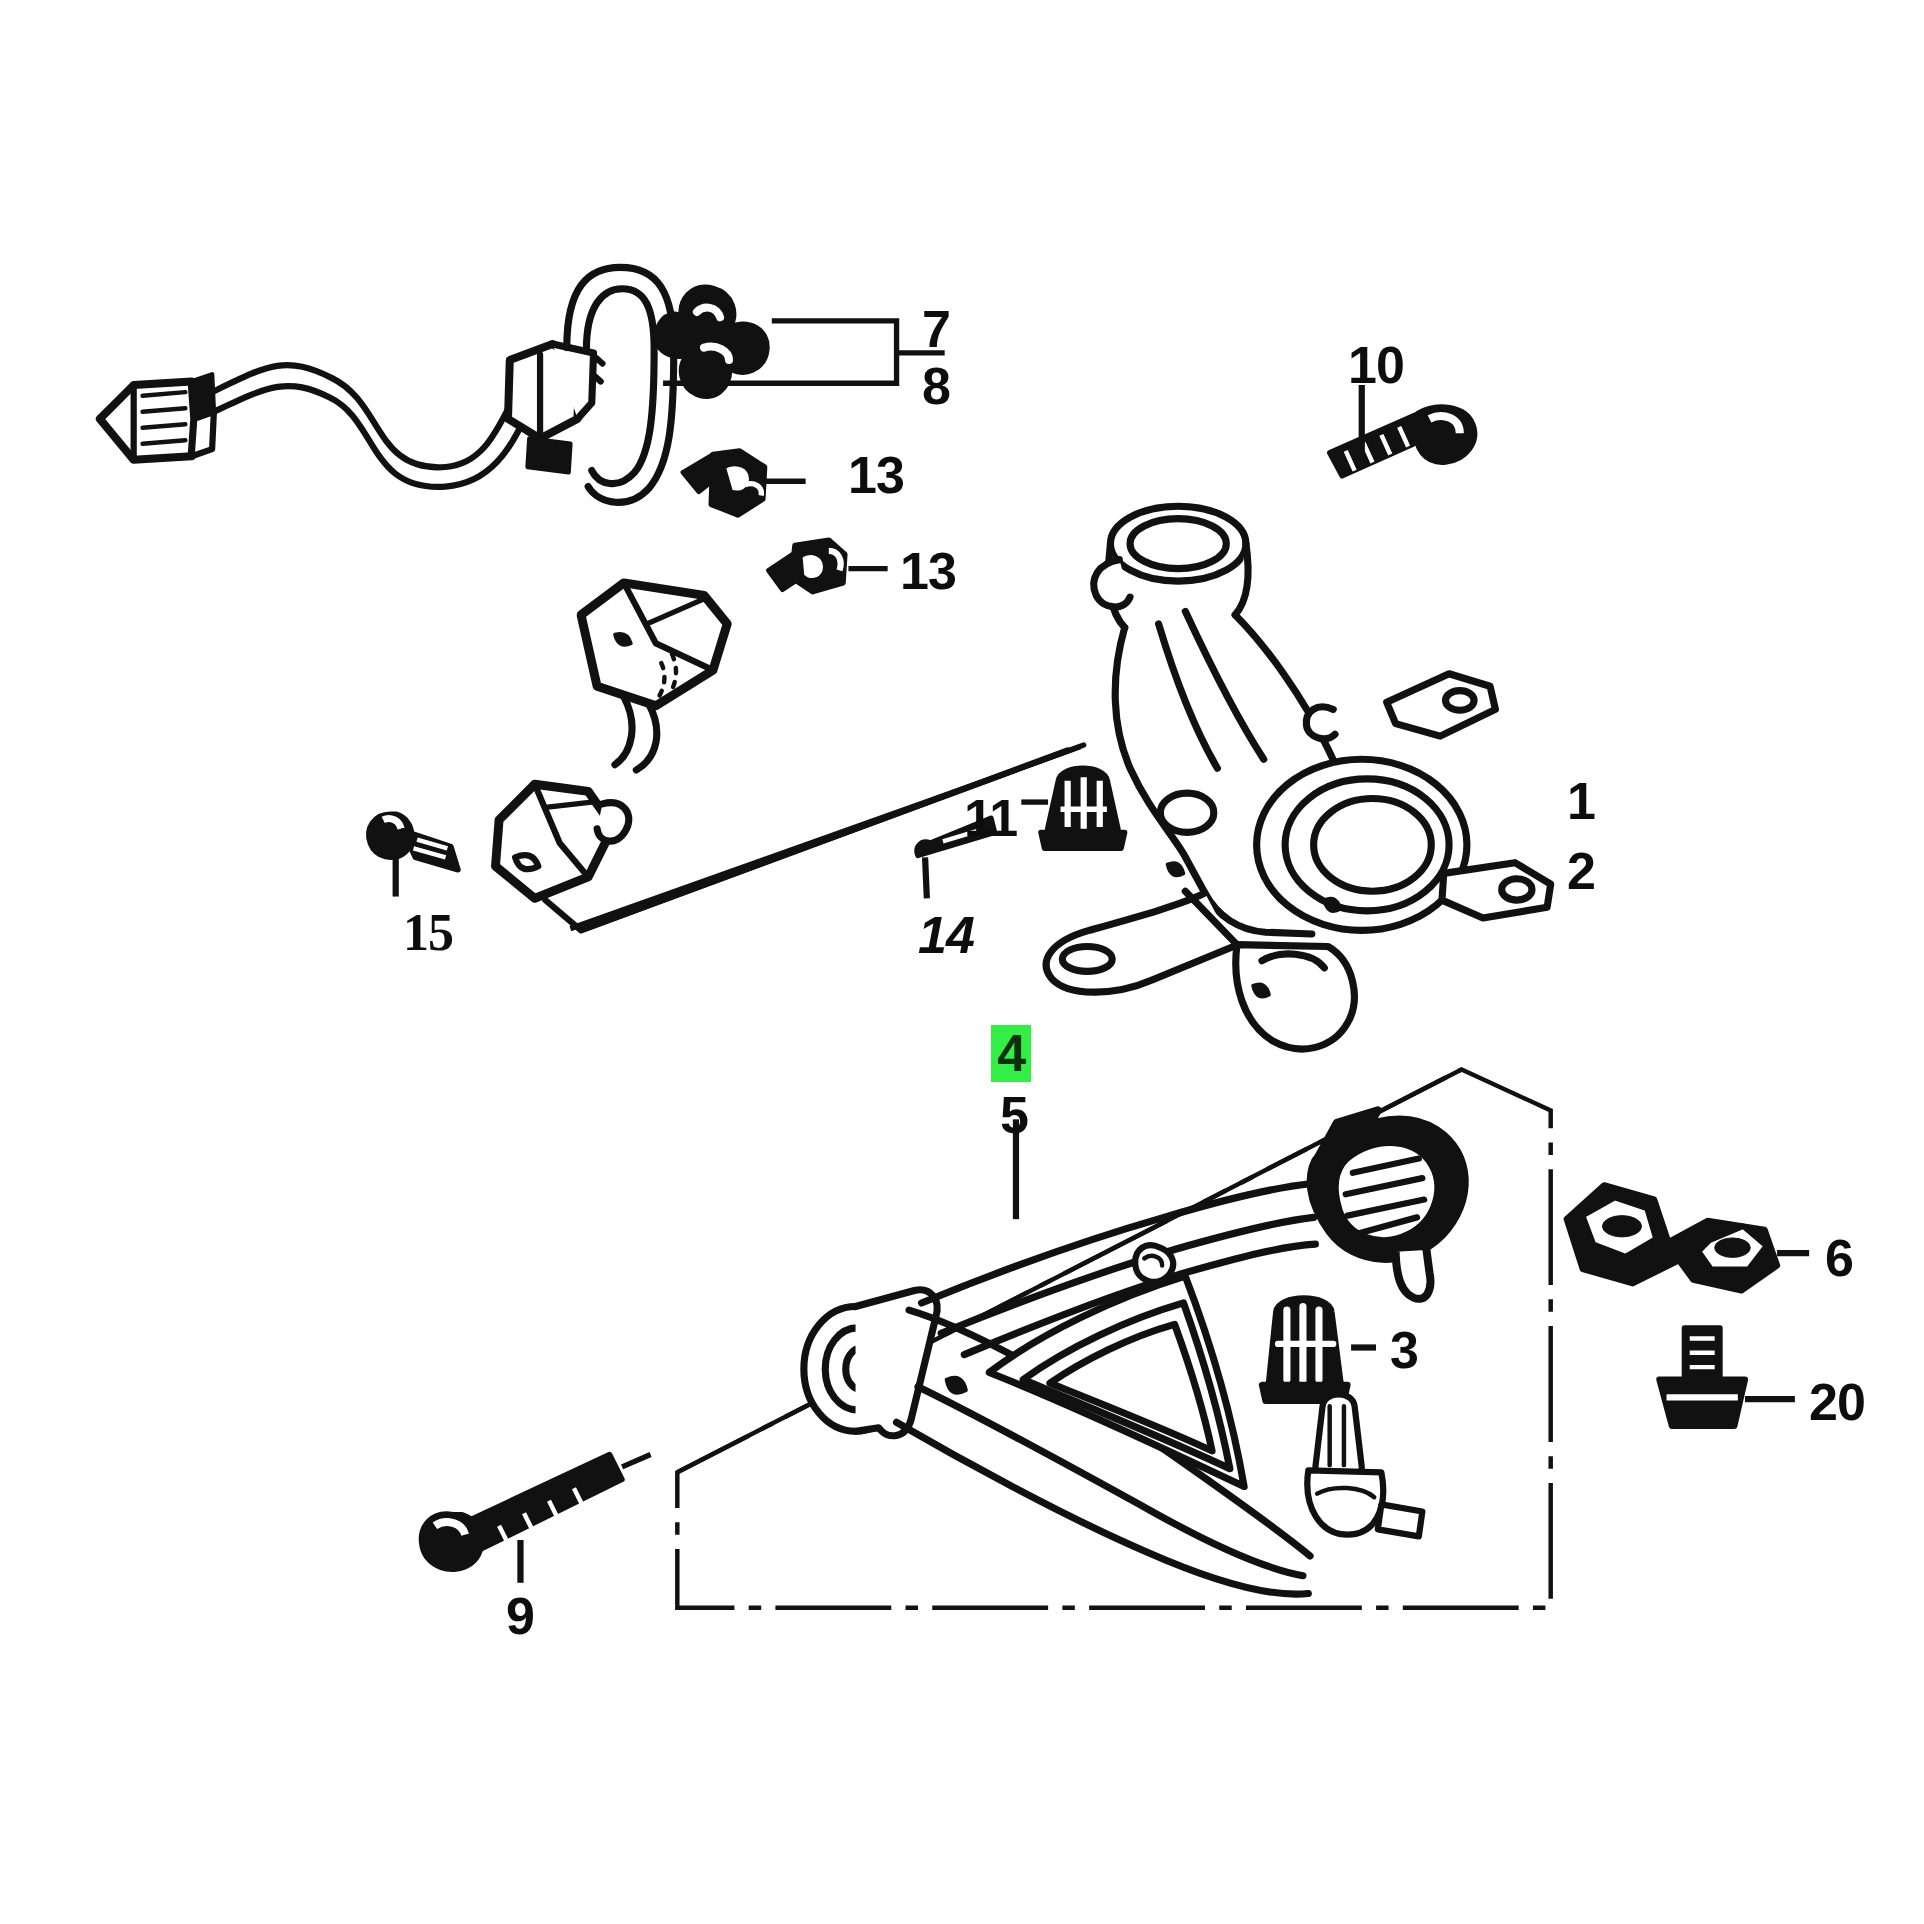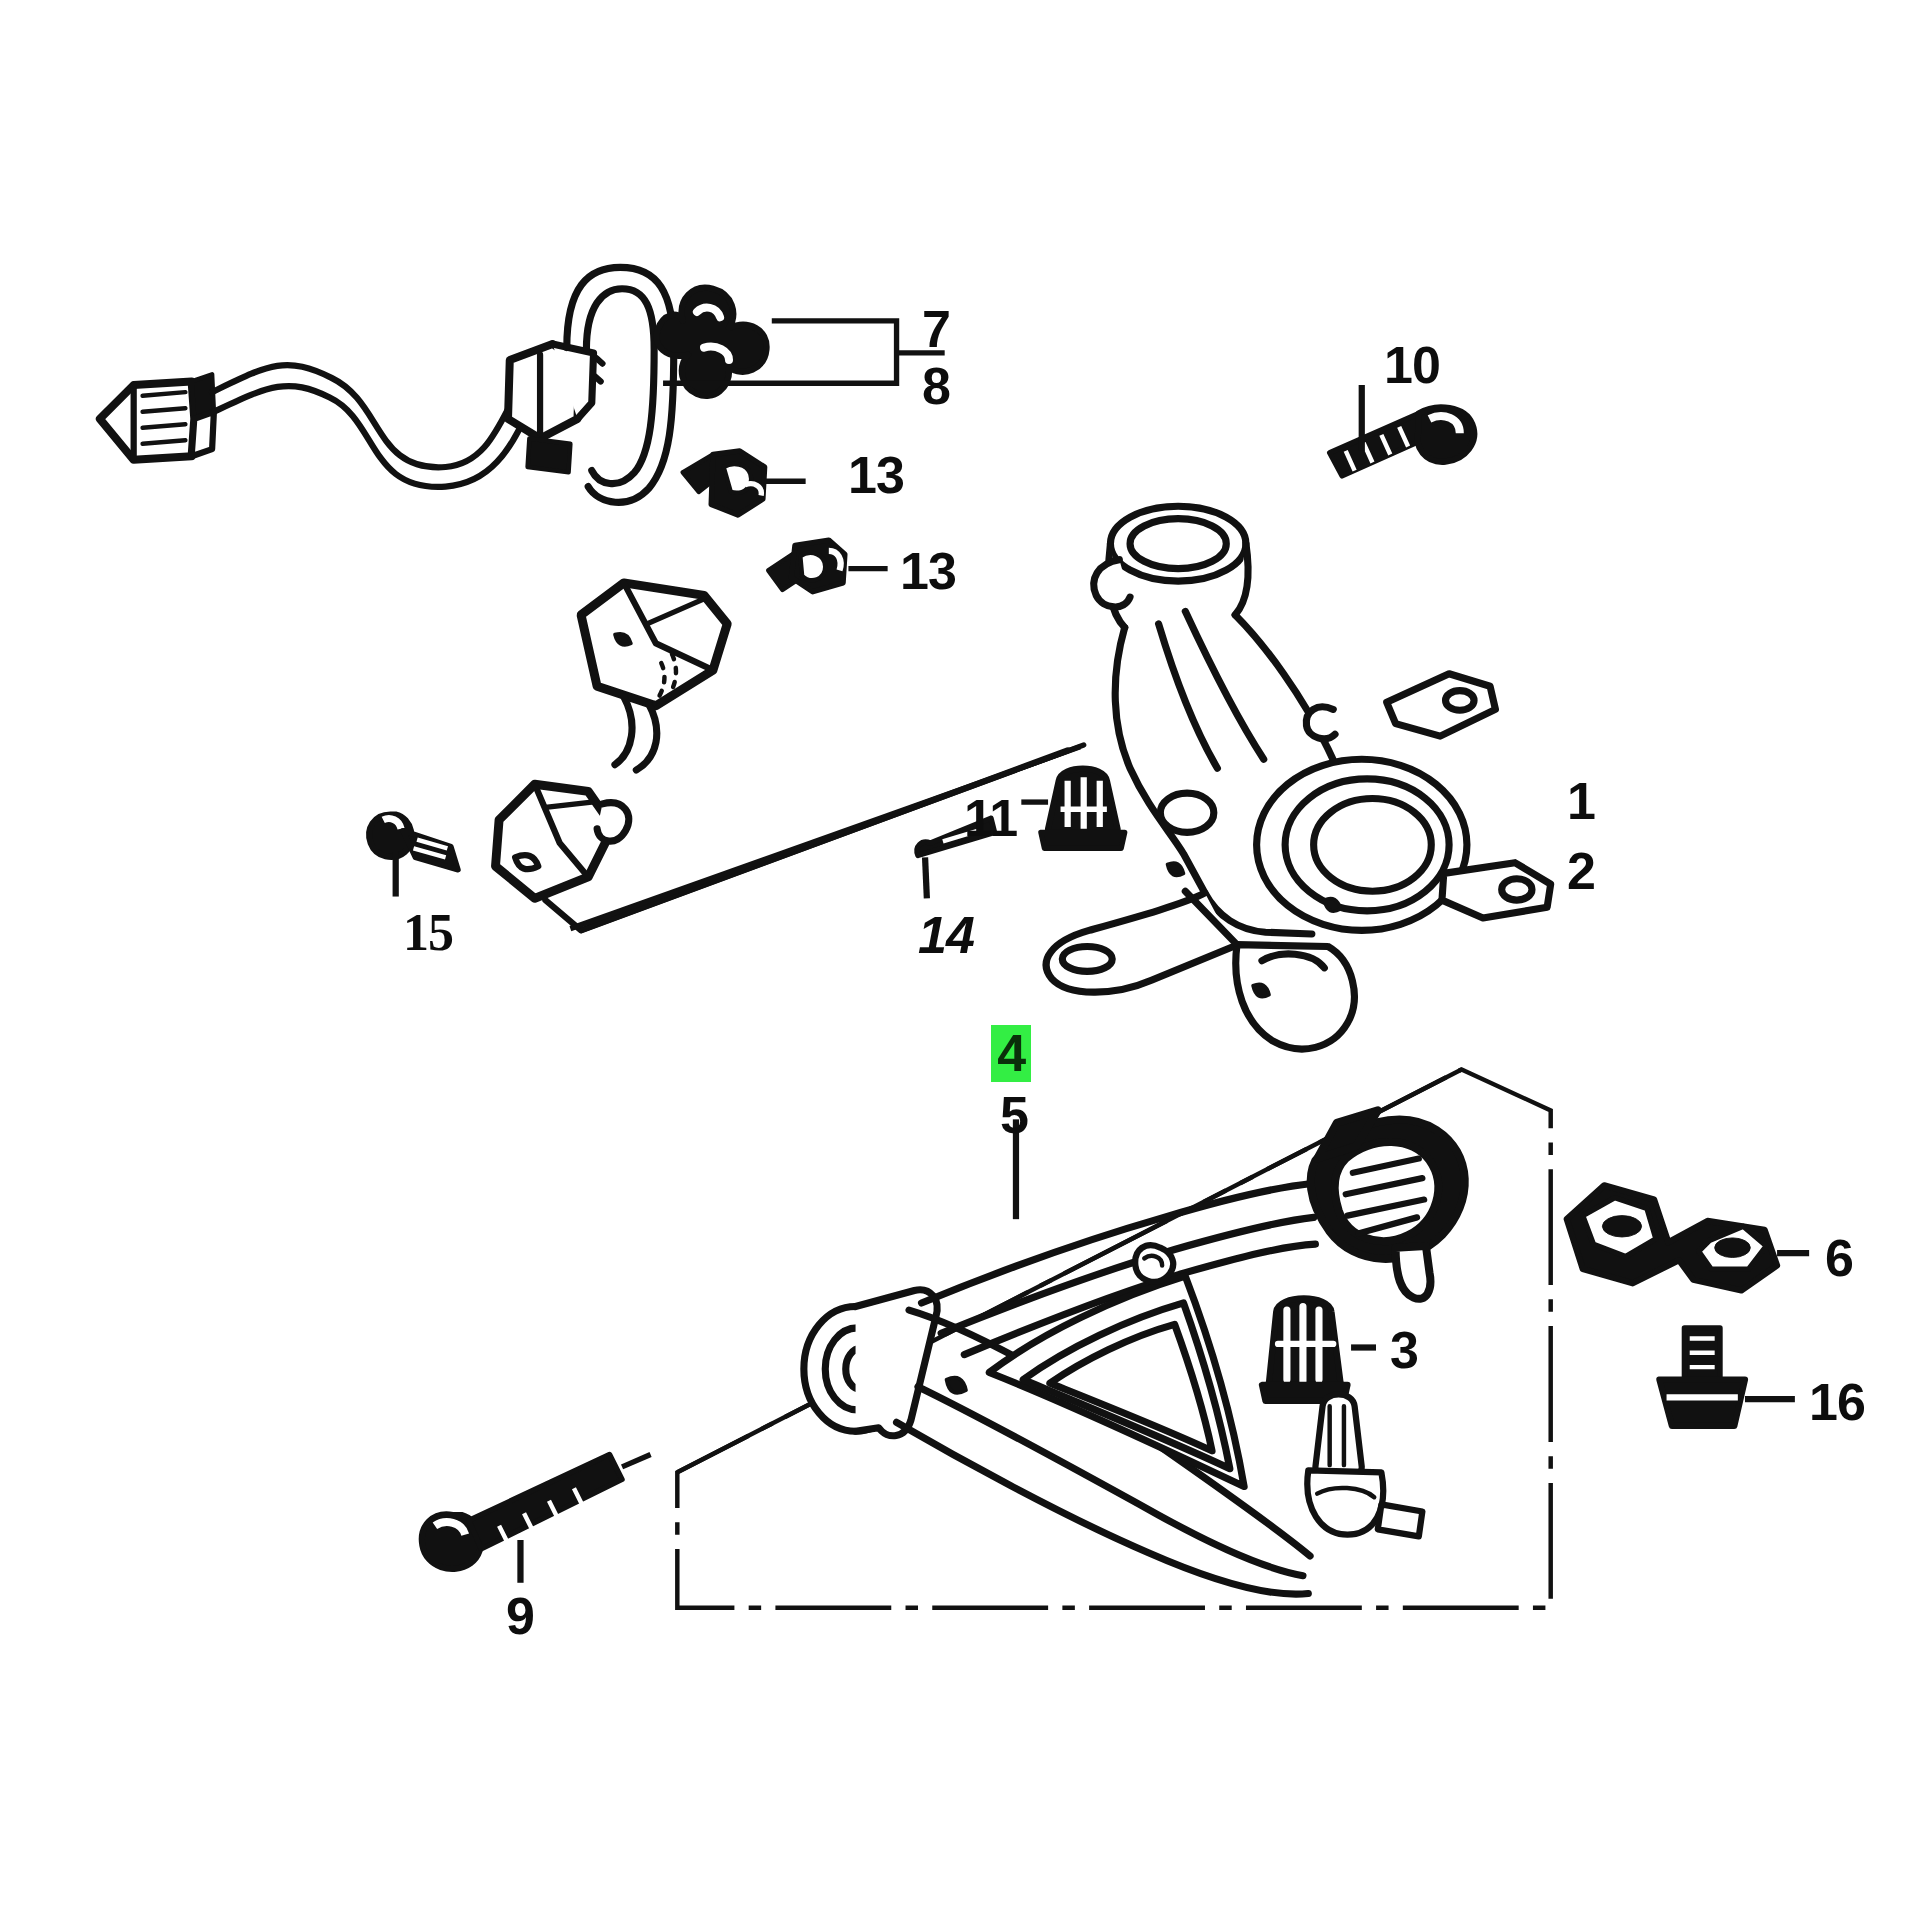--- a/index.html
+++ b/index.html
@@ -354,29 +354,29 @@
       <path d="M526 1706 L684 1632 L698 1660 L540 1738 Z" fill="#111111" stroke-width="6"></path>
       <path d="M560 1712 L574 1740 M588 1698 L602 1726 M616 1684 L630 1712 M644 1670 L658 1698" fill="none" stroke="#ffffff" stroke-width="5"></path>
       <path d="M698 1646 L730 1632" fill="none" stroke-width="6"></path>
       <path d="M584 1728 L584 1776" fill="none" stroke-width="7"></path>
     </g>
 
   </svg>
 
   <div class="callout" style="left:922px; top:303px;">7</div>
   <div class="callout" style="left:922px; top:360px;">8</div>
-  <div class="callout" style="left:1348px; top:339px;margin-left:36px;">10</div>
+  <div class="callout" style="left:1348px; top:339px;">10</div>
   <div class="callout" style="left:848px; top:449px;">13</div>
   <div class="callout" style="left:900px; top:545px;">13</div>
   <div class="callout" style="left:1567px; top:775px;">1</div>
   <div class="callout" style="left:1567px; top:845px;">2</div>
   <div class="callout" style="left:964px; top:768px;margin-top:24px;">11</div>
   <div class="callout" style="left:918px; top:909px;font-style:italic;">14</div>
   <div class="callout" style="left:403px; top:907px;font-family:Liberation Serif, serif;">15</div>
   <div class="callout hl" style="left:991px; top:1025px;">4</div>
   <div class="callout" style="left:1000px; top:1089px;">5</div>
   <div class="callout" style="left:1825px; top:1232px;">6</div>
   <div class="callout" style="left:1390px; top:1324px;">3</div>
-  <div class="callout" style="left:1809px; top:1376px;">16</div>
+  <div class="callout" style="left:1809px; top:1376px;">20</div>
   <div class="callout" style="left:506px; top:1590px;">9</div>
 
 </div>
 
 
 </body></html>

